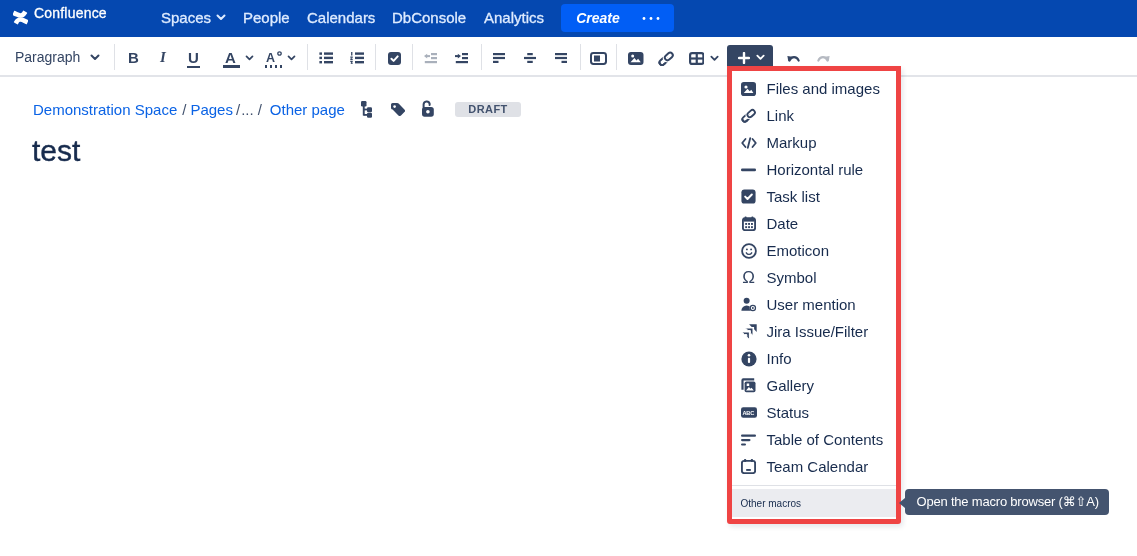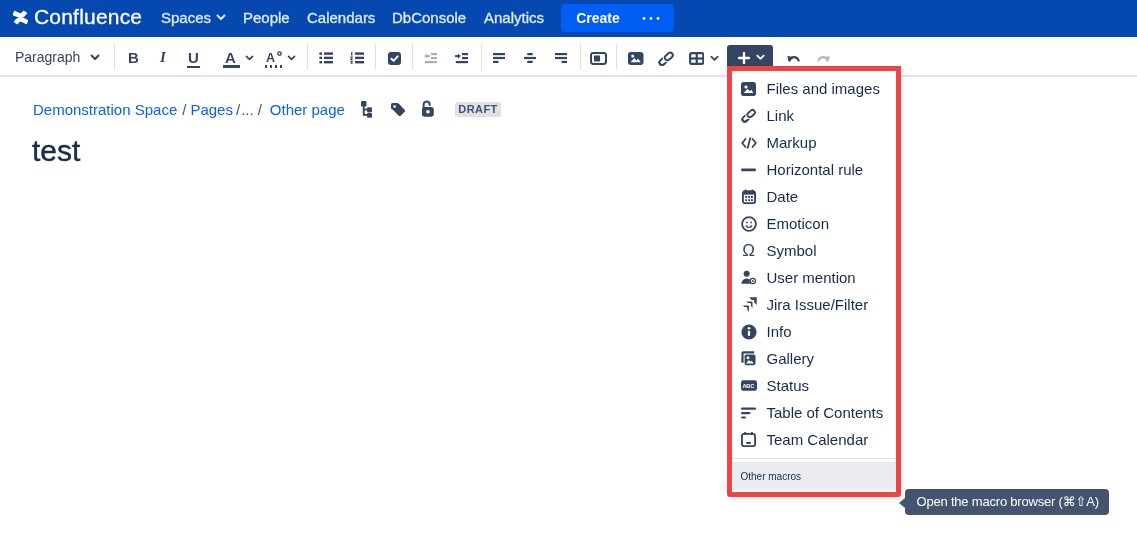--- a/index.html
+++ b/index.html
@@ -4,34 +4,34 @@
 <style>
 * { margin:0; padding:0; box-sizing:border-box; }
 html,body { width:1137px; height:556px; overflow:hidden; background:#fff;
   font-family:"Liberation Sans", sans-serif; }
 #app { position:relative; width:1137px; height:556px; background:#fff; }
 
 
 #hdr { position:absolute; left:0; top:0; width:1137px; height:37px; background:#0548B0; }
 #hdr .logo { position:absolute; left:13px; top:10px; }
 #hdr .navitem, #hdr .brand { -webkit-text-stroke:0.3px currentColor; }
-#hdr .brand { position:absolute; left:34px; top:5px; font-size:21px; color:#fff; font-weight:400; letter-spacing:0.2px; }
+#hdr .brand { position:absolute; left:34px; top:5px; font-size:14px; color:#fff; font-weight:400; letter-spacing:0.2px; }
 .navitem { position:absolute; top:9px; font-size:15px; color:#DEEBFF; font-weight:500; }
 .navchev { position:absolute; top:14px; }
 .hbtn { position:absolute; top:4px; height:28px; border-radius:4px; background:#015EF5; color:#fff; font-weight:700; font-size:14px; text-align:center; }
 
 
 #tbar { position:absolute; left:0; top:37px; width:1137px; height:40px; background:#fff; border-bottom:2px solid #E2E4E9; }
 .tsep { position:absolute; top:7px; width:1px; height:26px; background:#DFE1E6; }
 
 
 .crumb { position:absolute; top:101px; font-size:15px; }
 .crumb a { color:#0B63E5; text-decoration:none; }
 .crumb .sep { color:#42526E; }
-#draft { position:absolute; left:455px; top:102px; width:46px; height:15px; background:#DFE1E6; border-radius:3px; color:#42526E; font-size:11px; font-weight:700; text-align:center; line-height:15px; letter-spacing:0.4px; }
+#draft { position:absolute; left:455px; top:102px; width:66px; height:15px; background:#DFE1E6; border-radius:3px; color:#42526E; font-size:11px; font-weight:700; text-align:center; line-height:15px; letter-spacing:0.4px; }
 #title { position:absolute; left:32px; top:134px; font-size:30px; color:#172B4D; font-weight:400; -webkit-text-stroke:0.4px #172B4D; }
 
 
 #menu { position:absolute; left:726.5px; top:66px; width:174px; background:#fff;
   border:5px solid #ef4444; border-radius:0 0 3px 3px; box-shadow:2px 3px 5px rgba(9,30,66,0.10); }
 #menu ul { list-style:none; padding:4px 0 5px 0; }
 #menu li { height:27px; display:flex; align-items:center; padding-left:9px; }
 #menu li .mi { width:16px; height:16px; margin-right:10px; display:flex; align-items:center; justify-content:center; color:#344563; }
 #menu li .ml { font-size:15px; color:#172B4D; }
 #other { border-top:1px solid #DFE1E6; padding:3px 0 2px 0; }
@@ -54,21 +54,21 @@
       </svg>
   <span class="brand">Confluence</span>
   <span class="navitem" style="left:161px;">Spaces</span>
   <svg class="navchev" style="left:215.5px;" width="10" height="7" viewBox="0 0 10 7">
         <path d="M1.5 1.5 L5 5 L8.5 1.5" stroke="#DEEBFF" stroke-width="2" fill="none" stroke-linecap="round" stroke-linejoin="round"></path>
       </svg>
   <span class="navitem" style="left:243px;">People</span>
   <span class="navitem" style="left:307px;">Calendars</span>
   <span class="navitem" style="left:392px;">DbConsole</span>
   <span class="navitem" style="left:484px;">Analytics</span>
-  <div class="hbtn" style="left:561px; width:74px; line-height:28px; border-radius:4px 0 0 4px;">Create</div>
+  <div class="hbtn" style="left:561px; width:74px; line-height:28px; border-radius:4px 0 0 4px;font-style:italic;">Create</div>
   <div class="hbtn" style="left:628.5px; width:45px; border-radius:0 4px 4px 0;"><svg width="32" height="28" viewBox="0 0 32 28">
           <circle cx="9" cy="14.5" r="1.4" fill="#fff"></circle>
           <circle cx="16" cy="14.5" r="1.4" fill="#fff"></circle>
           <circle cx="23" cy="14.5" r="1.4" fill="#fff"></circle>
         </svg></div>
 </div>
 
 <div id="tbar">
   <span style="position:absolute;left:15px;top:12px;font-size:14px;color:#344563;">Paragraph</span>
   <svg style="position:absolute;left:90px;top:17px;" width="10" height="7" viewBox="0 0 10 7">
@@ -284,20 +284,29 @@
     <li>
           <span class="mi">
             <svg width="15" height="4" viewBox="0 0 15 4">
               <rect x="0" y="0.5" width="15" height="2.7" rx="1.3" fill="#344563"></rect>
             </svg>
           </span>
           <span class="ml">Horizontal rule</span>
         </li>
     <li>
           <span class="mi">
+            <svg width="15" height="15" viewBox="0 0 18 18">
+              <rect x="0.5" y="0.5" width="17" height="17" rx="3.5" fill="#344563"></rect>
+              <path d="M5 9.2 L7.8 12 L13 6.6" stroke="#fff" stroke-width="2.4" fill="none" stroke-linecap="round" stroke-linejoin="round"></path>
+            </svg>
+          </span>
+          <span class="ml">Task list</span>
+        </li>
+    <li>
+          <span class="mi">
             <svg width="14" height="15" viewBox="0 0 14 15">
               <rect x="2.6" y="0.4" width="2" height="2.6" rx="0.7" fill="#344563"></rect>
               <rect x="9.4" y="0.4" width="2" height="2.6" rx="0.7" fill="#344563"></rect>
               <rect x="0.9" y="2.2" width="12.2" height="12" rx="2.2" fill="none" stroke="#344563" stroke-width="1.9"></rect>
               <rect x="1.6" y="3" width="10.8" height="2.6" fill="#344563"></rect>
               <g fill="#344563">
                 <rect x="3.2" y="7" width="1.9" height="1.9"></rect>
                 <rect x="6.1" y="7" width="1.9" height="1.9"></rect>
                 <rect x="9" y="7" width="1.9" height="1.9"></rect>
                 <rect x="3.2" y="10.2" width="1.9" height="1.9"></rect>

